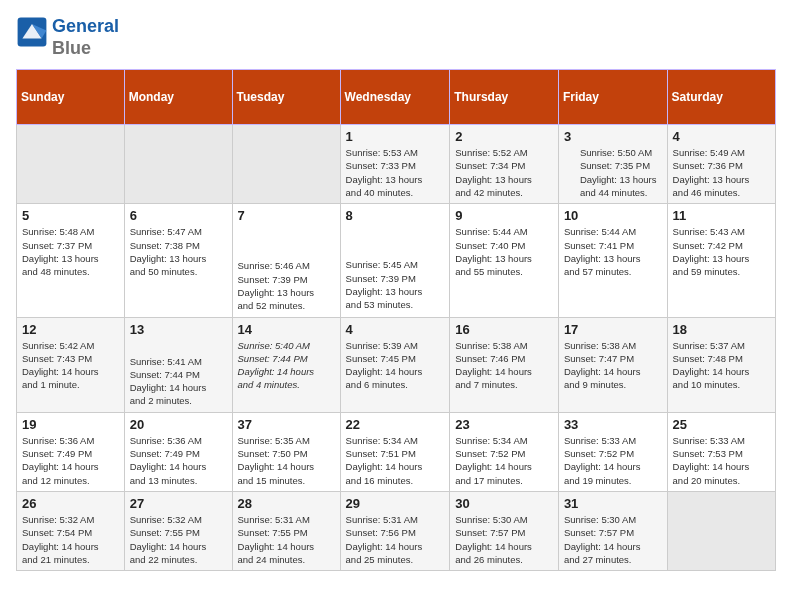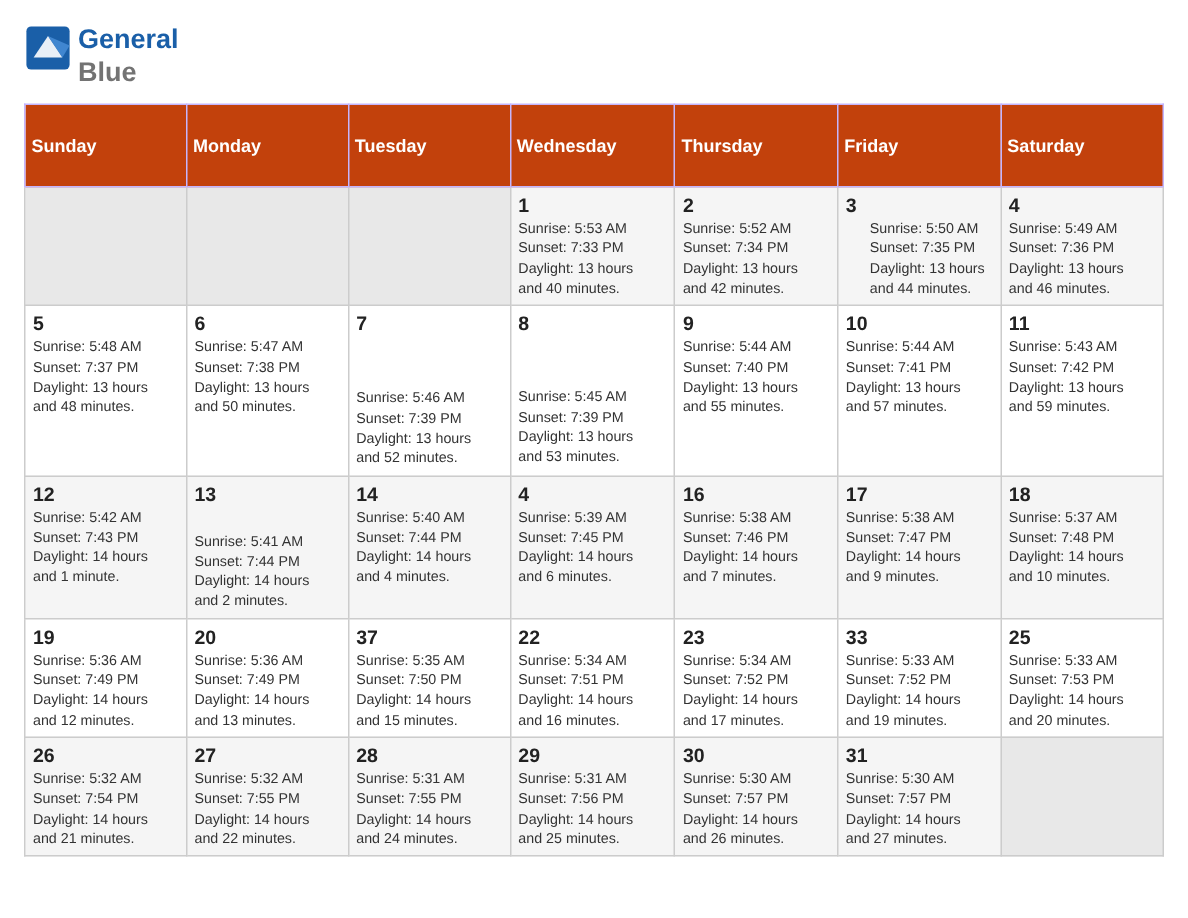--- a/index.html
+++ b/index.html
@@ -215,21 +215,21 @@
         </td>
         <td>
           <span class="day-num">13</span>
           <div class="cell-info" style="white-space: pre-line; margin-top: 18px;">Sunrise: 5:41 AM
 Sunset: 7:44 PM
 Daylight: 14 hours
 and 2 minutes.</div>
         </td>
         <td>
           <span class="day-num">14</span>
-          <div class="cell-info" style="white-space: pre-line;">Sunrise: 5:40 AM
+          <div class="cell-info" style="white-space: pre-line; font-style: italic;">Sunrise: 5:40 AM
 Sunset: 7:44 PM
 Daylight: 14 hours
 and 4 minutes.</div>
         </td>
         <td>
           <span class="day-num">4</span>
           <div class="cell-info" style="white-space: pre-line;">Sunrise: 5:39 AM
 Sunset: 7:45 PM
 Daylight: 14 hours
 and 6 minutes.</div>

